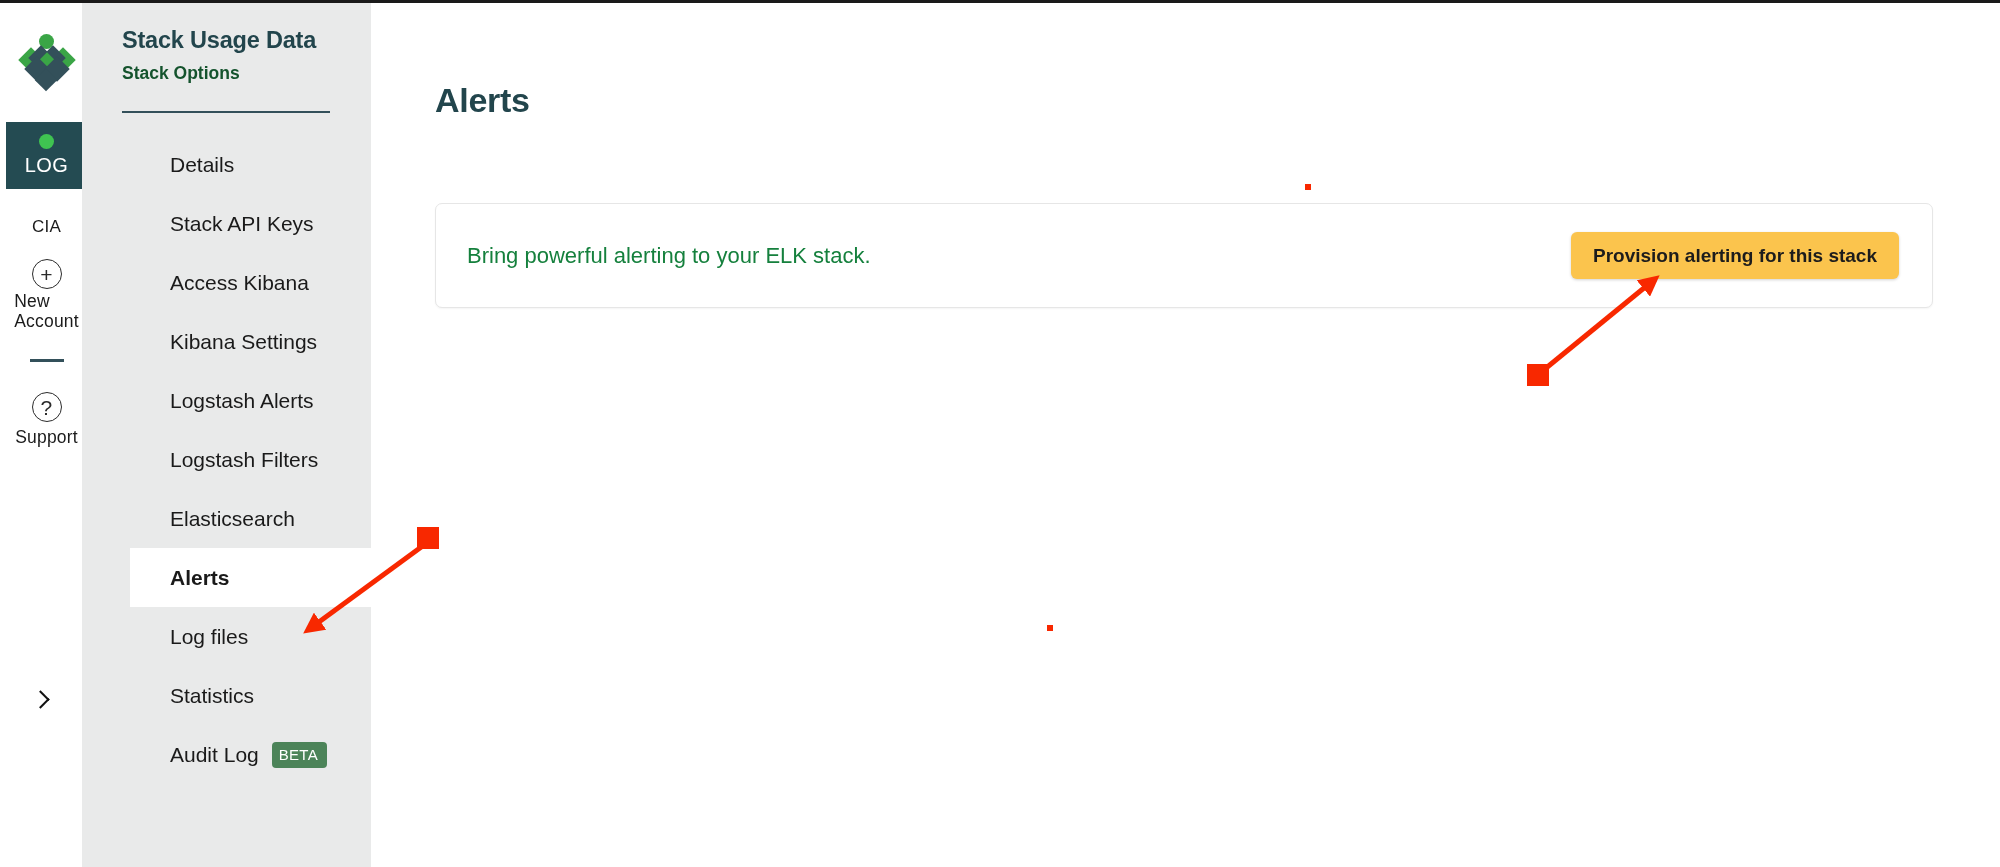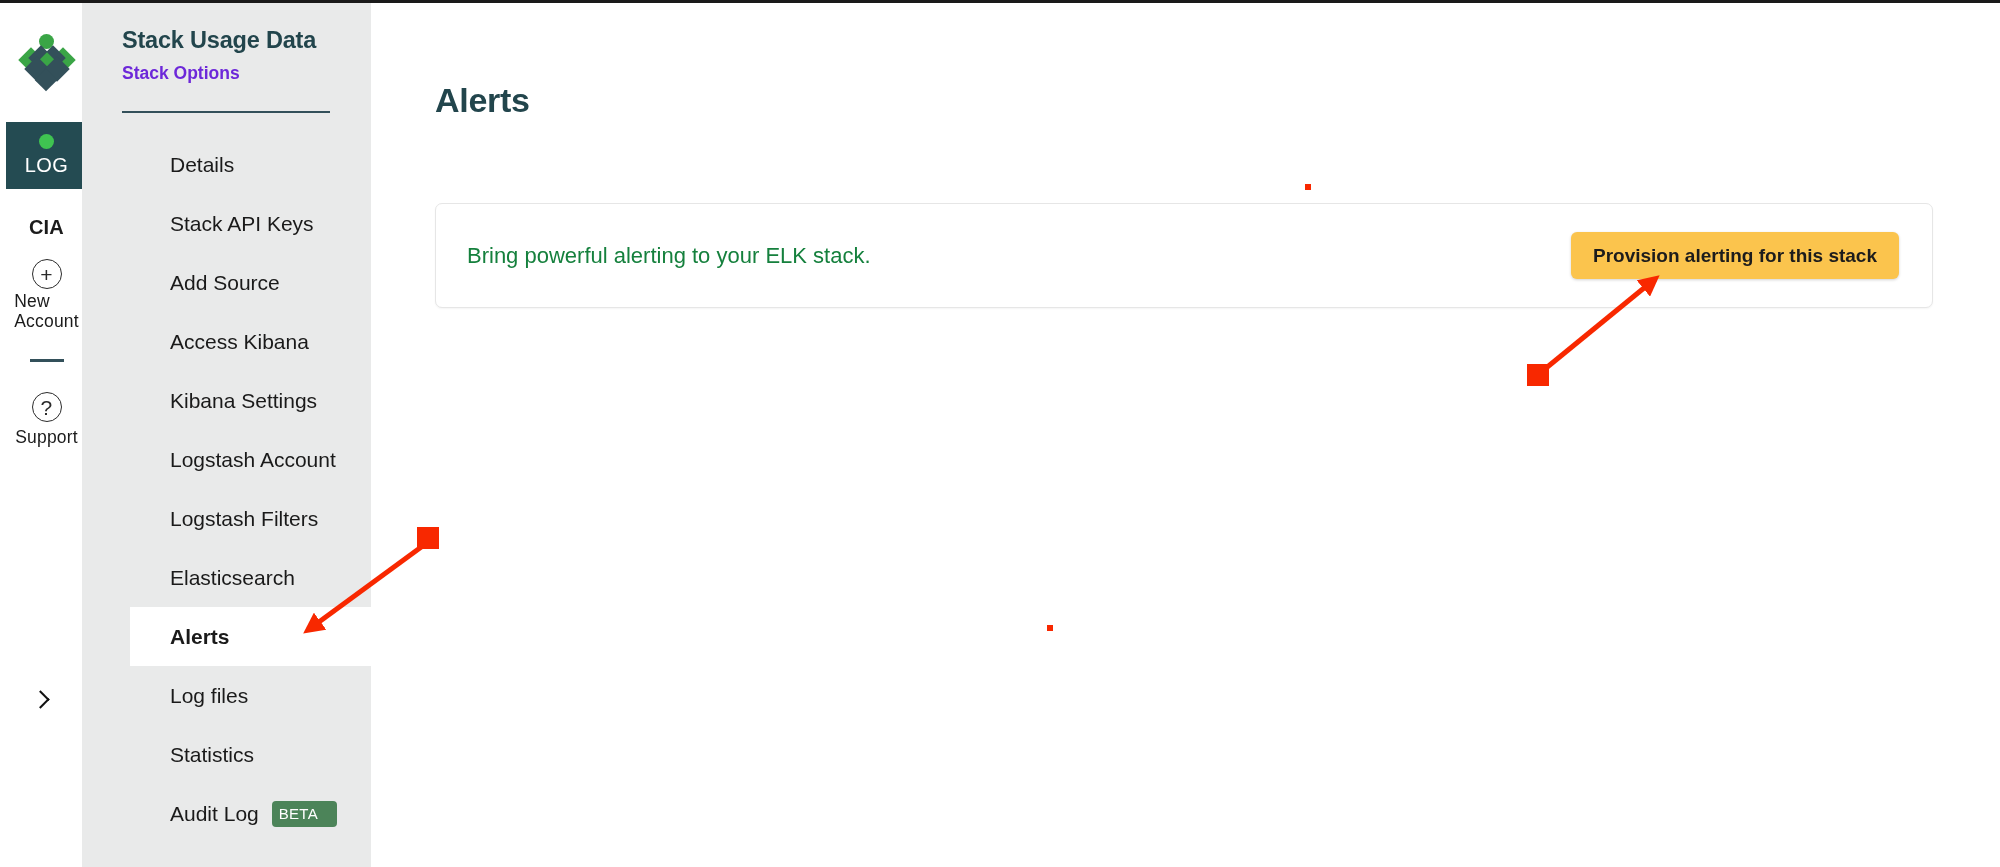--- a/index.html
+++ b/index.html
@@ -89,21 +89,21 @@
     height: 67px;
     min-height: 67px;
   }
   .rail-led {
     width: 15px; height: 15px;
     border-radius: 50%;
     background: #3fc351;
     margin-bottom: 5px;
   }
   .rail-label-log { font-size: 20px; font-weight: 400; letter-spacing: .5px; }
-  .rail-cia { margin-top: 12px; font-size: 20px; font-weight: bold; }
+  .rail-cia { margin-top: 12px; font-size: 17px; }
 
   .rail-circle {
     width: 30px; height: 30px;
     border: 1.6px solid #2b2b2b;
     border-radius: 50%;
     display: flex;
     align-items: center;
     justify-content: center;
     font-size: 21px;
     line-height: 1;
@@ -157,21 +157,21 @@
   }
   .sb-title {
     font-size: 23.5px;
     font-weight: bold;
     color: #22454c;
     letter-spacing: -0.2px;
   }
   .sb-sub {
     font-size: 17.5px;
     font-weight: bold;
-    color: #6d28d9;
+    color: #14532d;
     margin-top: 9px;
   }
   .sb-rule {
     margin: 27px 0 0 40px;
     width: 208px;
     height: 2px;
     background: #33505a;
   }
 
   .sb-nav { margin-top: 22px; margin-left: 48px; }
@@ -189,21 +189,21 @@
     font-weight: bold;
   }
   .badge {
     display: inline-block;
     margin-left: 13px;
     background: #4c8459;
     color: #ffffff;
     font-size: 15px;
     font-weight: normal;
     line-height: 1;
-    padding: 5px 19px 6px 7px;
+    padding: 5px 9px 6px 7px;
     border-radius: 4px;
     letter-spacing: .3px;
   }
 
   
   .main {
     position: absolute;
     top: 3px;
     left: 371px;
     width: 1629px;
@@ -328,30 +328,27 @@
     <div class="sb-rule"></div>
 
     <div class="sb-nav">
       <div class="sb-item">
         <span>Details</span>
       </div>
       <div class="sb-item">
         <span>Stack API Keys</span>
       </div>
       <div class="sb-item">
-        <span>Add Source</span>
-      </div>
-      <div class="sb-item">
         <span>Access Kibana</span>
       </div>
       <div class="sb-item">
         <span>Kibana Settings</span>
       </div>
       <div class="sb-item">
-        <span>Logstash Account</span>
+        <span>Logstash Alerts</span>
       </div>
       <div class="sb-item">
         <span>Logstash Filters</span>
       </div>
       <div class="sb-item">
         <span>Elasticsearch</span>
       </div>
       <div class="sb-item active">
         <span>Alerts</span>
       </div>

